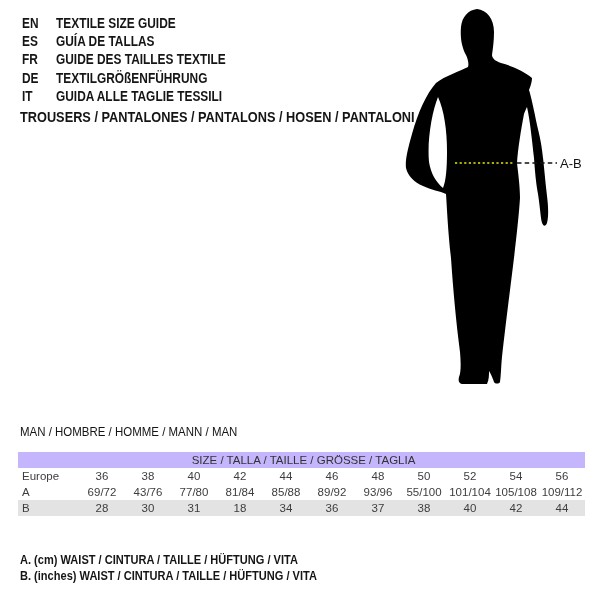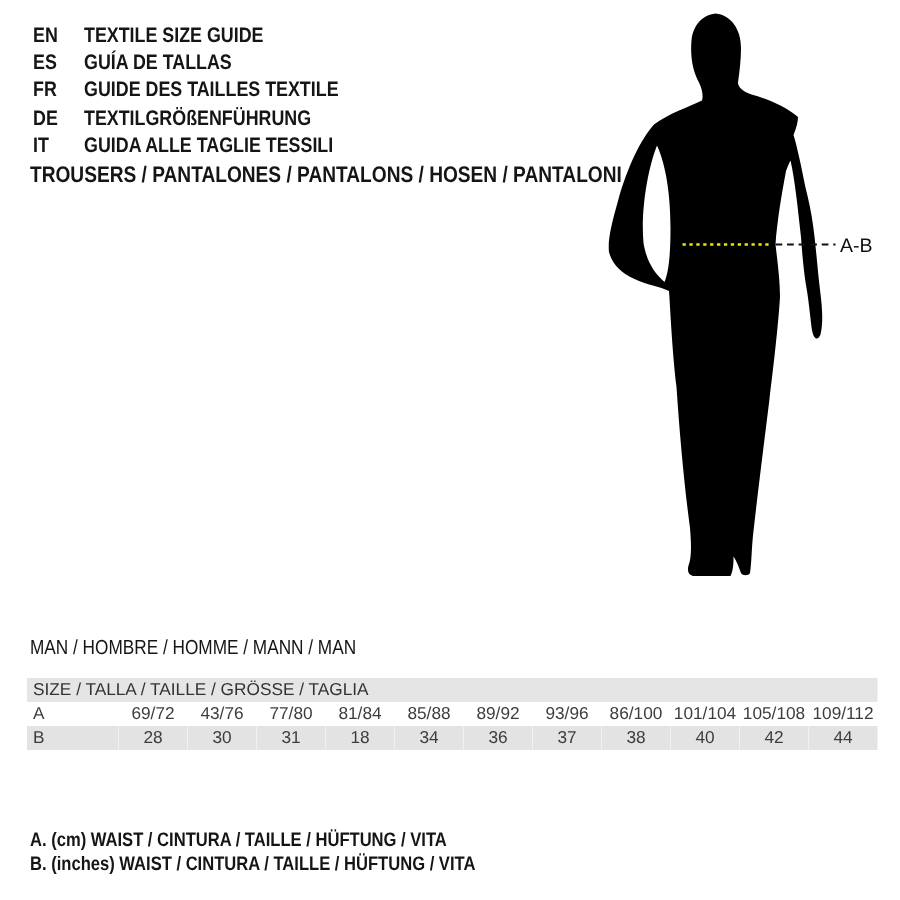--- a/index.html
+++ b/index.html
@@ -16,21 +16,21 @@
   #garment-heading{position:absolute;left:20px;top:108px;font-weight:bold;font-size:15px;text-align:right;}
 
   
   #figure-wrap{position:absolute;left:390px;top:0;width:210px;height:420px;}
 
   
   #man-heading{position:absolute;left:20px;top:424px;font-weight:normal;font-size:13.5px;}
   #size-table{position:absolute;left:18px;top:452px;width:567px;border-collapse:collapse;
               table-layout:fixed;font-size:11.5px;color:#3d3d3d;}
   #size-table td{height:16px;line-height:16px;padding:0;text-align:center;overflow:hidden;}
-  #size-table td.thead{background:#e5e5e5;text-align:left;padding-left:4px;color:#333;}
+  #size-table td.thead{background:#c4b5fd;text-align:center;padding-left:4px;color:#333;}
   #size-table td.rowlabel{text-align:left;padding-left:4px;}
   #size-table tr.row-b td{background:#e3e3e3;}
 
   
   #notes{position:absolute;left:20px;top:552px;font-weight:bold;font-size:13px;line-height:16.3px;}
 </style>
 </head>
 <body>
 
 <div id="page">
@@ -126,30 +126,44 @@
         <col>
         <col>
         <col>
         <col>
     </colgroup>
     <tbody>
       <tr>
         <td class="thead" colspan="12">SIZE / TALLA / TAILLE / GRÖSSE / TAGLIA</td>
       </tr>
 
+    <tr>
+          <td class="rowlabel">Europe</td>
+          <td>36</td>
+          <td>38</td>
+          <td>40</td>
+          <td>42</td>
+          <td>44</td>
+          <td>46</td>
+          <td>48</td>
+          <td>50</td>
+          <td>52</td>
+          <td>54</td>
+          <td>56</td>
+        </tr>
         <tr>
           <td class="rowlabel">A</td>
           <td>69/72</td>
           <td>43/76</td>
           <td>77/80</td>
           <td>81/84</td>
           <td>85/88</td>
           <td>89/92</td>
           <td>93/96</td>
-          <td>86/100</td>
+          <td>55/100</td>
           <td>101/104</td>
           <td>105/108</td>
           <td>109/112</td>
         </tr>
         <tr class="row-b">
           <td class="rowlabel">B</td>
           <td>28</td>
           <td>30</td>
           <td>31</td>
           <td>18</td>

